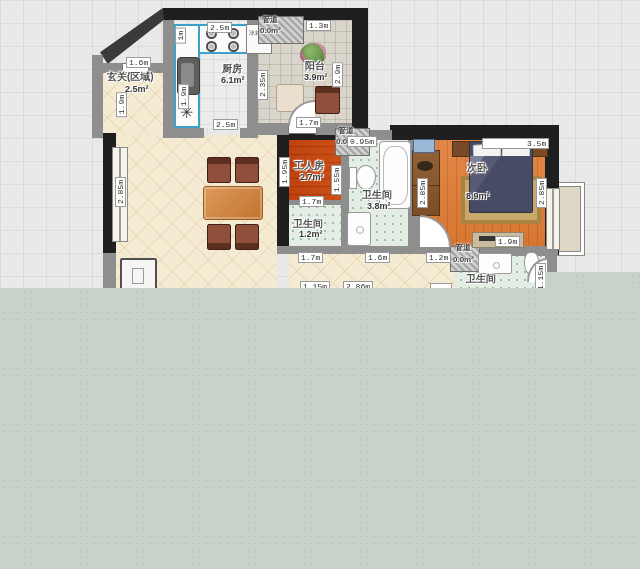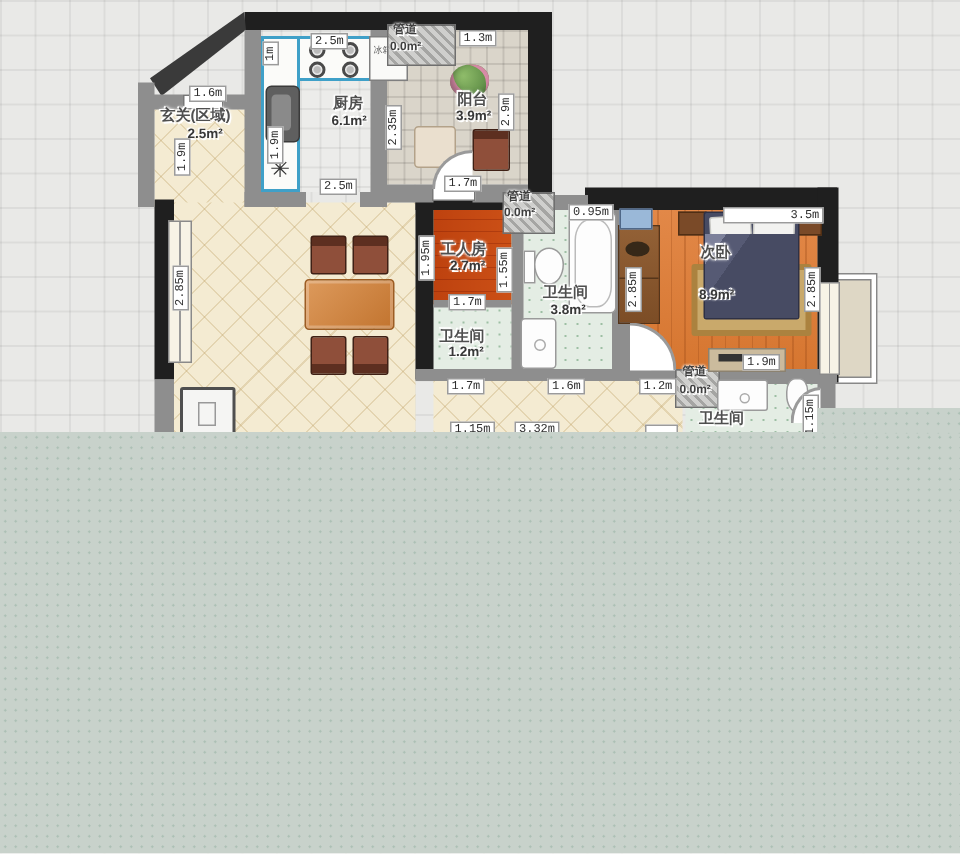--- a/index.html
+++ b/index.html
@@ -209,31 +209,31 @@
   <div class="overlay" style="left:545px;top:272px;width:95px;height:17px;"></div>
 
 <div class="dim" style="left: 207px; top: 22px;">2.5m</div>
     <div class="dim v" style="left: 175px; top: 28px;">1m</div>
     <div class="dim v" style="left: 178px; top: 84px;">1.9m</div>
     <div class="dim" style="left: 213px; top: 119px;">2.5m</div>
     <div class="dim v" style="left: 257px; top: 70px;">2.35m</div>
     <div class="dim" style="left: 306px; top: 20px;">1.3m</div>
     <div class="dim v" style="left: 332px; top: 62px;">2.9m</div>
     <div class="dim" style="left: 296px; top: 117px;">1.7m</div>
-    <div class="dim" style="left: 379px; top: 136px;">0.95m</div>
+    <div class="dim" style="left: 347px; top: 136px;">0.95m</div>
     <div class="dim v" style="left: 279px; top: 157px;">1.95m</div>
     <div class="dim v" style="left: 331px; top: 165px;">1.55m</div>
     <div class="dim" style="left: 126px; top: 57px;">1.6m</div>
     <div class="dim v" style="left: 116px; top: 92px;">1.9m</div>
     <div class="dim v" style="left: 115px; top: 177px;">2.85m</div>
     <div class="dim" style="left: 482px; top: 138px; padding-left: 44px;">3.5m</div>
     <div class="dim v" style="left: 417px; top: 178px;">2.85m</div>
     <div class="dim v" style="left: 536px; top: 178px;">2.85m</div>
     <div class="dim" style="left: 299px; top: 196px;">1.7m</div>
     <div class="dim" style="left: 495px; top: 236px;">1.9m</div>
     <div class="dim" style="left: 426px; top: 252px;">1.2m</div>
     <div class="dim" style="left: 298px; top: 252px;">1.7m</div>
     <div class="dim" style="left: 365px; top: 252px;">1.6m</div>
     <div class="dim" style="left: 300px; top: 281px;">1.15m</div>
-    <div class="dim" style="left: 343px; top: 281px;">3.32m</div>
+    <div class="dim" style="left: 343px; top: 281px;">2.86m</div>
     <div class="dim empty" style="left: 430px; top: 283px;"></div>
     <div class="dim v" style="left: 535px; top: 263px;">1.15m</div>
   </div>
 
 </body></html>

